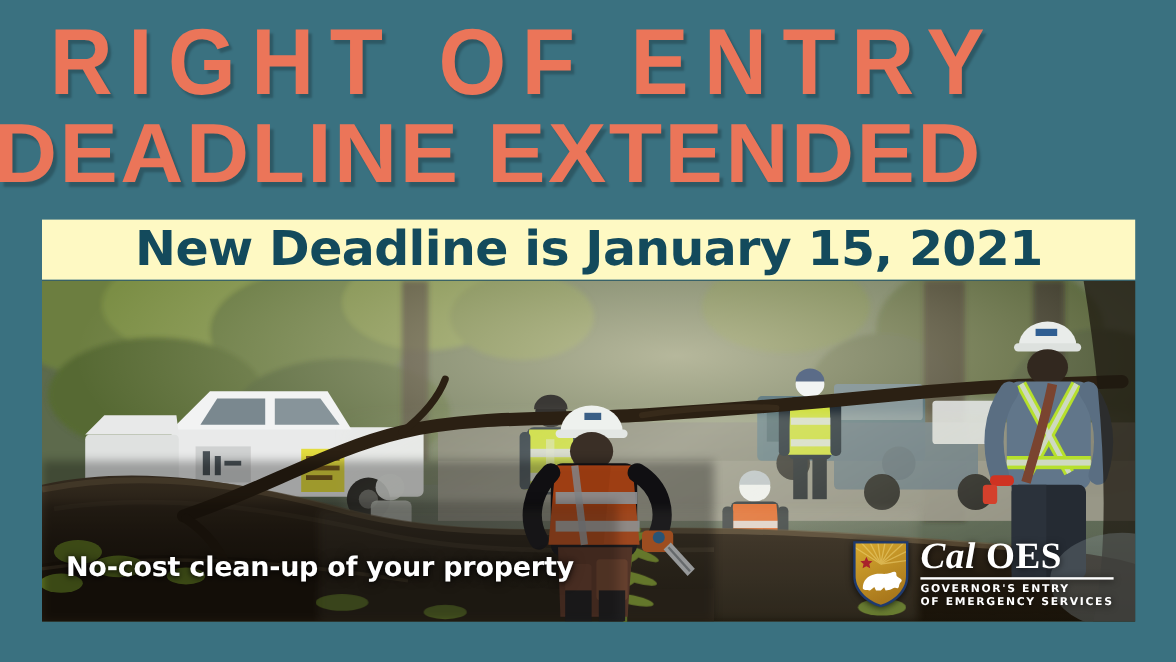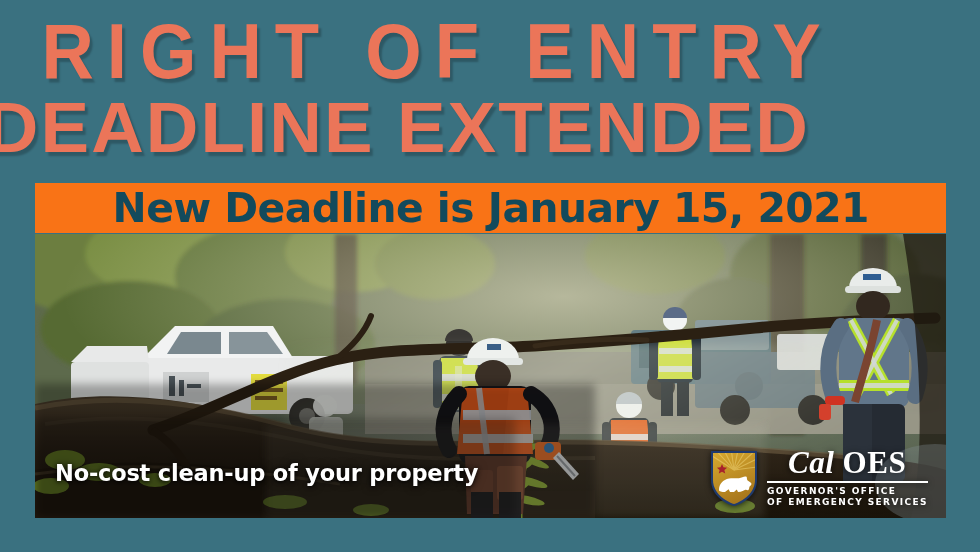--- a/index.html
+++ b/index.html
@@ -7,20 +7,21 @@
   body {
     background:#3A7180;
     font-family:"Liberation Sans", sans-serif;
     position:relative;
   }
 
   
   .headline-block{
     position:absolute;
     left:0; top:14px; width:812px;
+    text-align:center;
     user-select:none;
   }
   .headline-line1, .headline-line2{
     color:#EB7559;
     font-family:"Liberation Sans", sans-serif;
     font-weight:bold;
     line-height:0.95;
     white-space:nowrap;
     text-shadow:3px 4px 2px rgba(0,0,0,0.22);
   }
@@ -36,21 +37,21 @@
     transform:scaleX(1.04);
     margin-top:7px;
     padding-left:2px;
   }
 
   
   .deadline-banner{
     position:absolute;
     left:35px; top:183px;
     width:911px; height:50px;
-    background:#f97316;
+    background:#fef9c3;
     display:flex;
     align-items:center;
     justify-content:center;
   }
   .deadline-text{
     color:#134A5C;
     font-family:"DejaVu Sans", sans-serif;
     font-weight:bold;
     font-size:40px;
     letter-spacing:-0.5px;
@@ -96,21 +97,20 @@
   .logo-shield{ width:48px; height:56px; display:block; }
   .logo-words{ display:flex; flex-direction:column; }
   .logo-caloes{
     color:#FFFFFF;
     font-family:"Liberation Serif", serif;
     font-weight:bold;
     font-size:31px;
     line-height:1;
     letter-spacing:0.5px;
     white-space:nowrap;
-    margin-left:21px;
   }
   .logo-caloes .cal{ font-style:italic; }
   .logo-rule{
     height:1.5px; background:#FFFFFF;
     margin:3px 0 3px 0; width:100%;
   }
   .logo-sub{
     color:#FFFFFF;
     font-family:"DejaVu Sans", sans-serif;
     font-weight:bold;
@@ -435,16 +435,16 @@
     <path d="M9 40 C 9 34, 13 29.5, 19 28.5 C 23 27.8, 26 28.6, 29 28.2
              C 32 27.8, 34 26, 36 26.6 C 37.6 27.1, 36.4 29.2, 37.6 30.4
              C 39 31.8, 41 32, 41.4 33.4 C 41.8 34.8, 40.2 35.4, 39.6 36.6
              C 39 37.8, 39.4 39.4, 38.4 40 C 37.4 40.6, 36.6 39.4, 35.4 39.8
              C 34 40.2, 32 42, 28 42 L 26.8 39.4 L 24 42 L 20 42 L 18.6 39.2
              L 15 42 C 11.8 42, 9 41.6, 9 40 Z" fill="#FFFFFF"></path>
   </svg>
   <div class="logo-words">
     <div class="logo-caloes"><span class="cal">Cal</span> <span>OES</span></div>
     <div class="logo-rule"></div>
-    <div class="logo-sub">GOVERNOR'S OFFICE</div>
+    <div class="logo-sub">GOVERNOR'S ENTRY</div>
     <div class="logo-sub">OF EMERGENCY SERVICES</div>
   </div>
 </div>
 
 </body></html>

